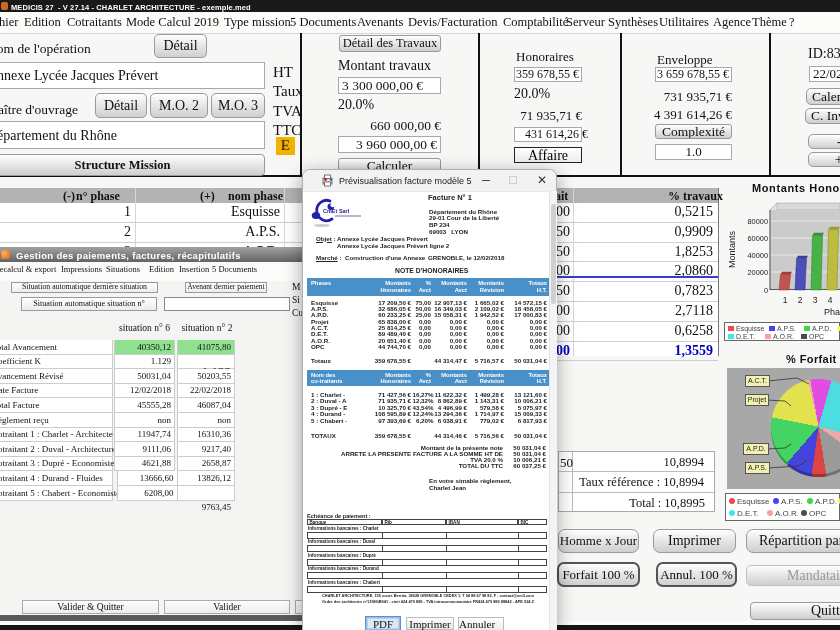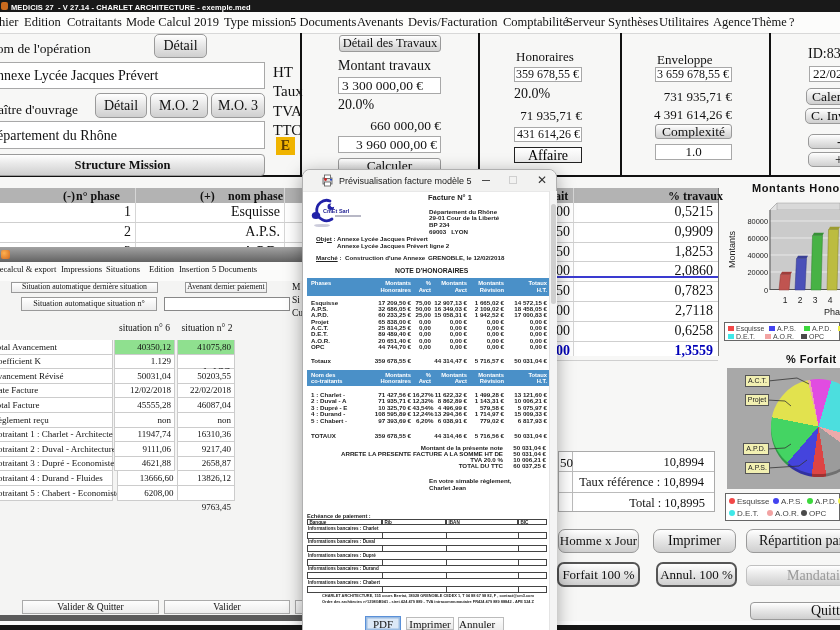--- a/index.html
+++ b/index.html
@@ -71,21 +71,21 @@
 <div class="inp" style="left:338px;top:77px;width:103px;height:17px;font-size:13.5px;line-height:15px;padding-left:3px;">3 300 000,00 €</div>
 <div class="lbl" style="left:338px;top:97px;font-size:14px;">20.0%</div>
 <div class="lbl" style="left:441px;top:118px;font-size:13.5px;transform:translateX(-100%);">660 000,00 €</div>
 <div class="inp" style="left:338px;top:136px;width:103px;height:17px;font-size:13.5px;line-height:15px;text-align:right;padding-right:3px;">3 960 000,00 €</div>
 <div class="btn" style="left:338px;top:158px;width:103px;height:16px;font-size:13.5px;line-height:14px;border-radius:3px;">Calculer</div>
 
 <div class="lbl" style="left:516px;top:49px;font-size:13px;">Honoraires</div>
 <div class="inp" style="left:514px;top:67px;width:68px;height:15px;font-size:12px;line-height:13px;padding-left:1px;">359 678,55 €</div>
 <div class="lbl" style="left:514px;top:86px;font-size:14px;">20.0%</div>
 <div class="lbl" style="left:582px;top:108px;font-size:13px;transform:translateX(-100%);">71 935,71 €</div>
-<div class="inp" style="left:514px;top:127px;width:68px;height:15px;font-size:12px;line-height:13px;padding-left:1px;text-align:center;">431 614,26 €</div>
+<div class="inp" style="left:514px;top:127px;width:68px;height:15px;font-size:12px;line-height:13px;padding-left:10px;">431 614,26 €</div>
 <div class="abs" style="left:514px;top:147px;width:68px;height:16px;background:linear-gradient(#fff,#ececec);border:1px solid #222;font-size:14px;text-align:center;line-height:15px;box-sizing:border-box;">Affaire</div>
 
 <div class="lbl" style="left:657px;top:52px;font-size:13px;">Enveloppe</div>
 <div class="inp" style="left:655px;top:67px;width:77px;height:15px;font-size:12px;line-height:13px;padding-left:1px;">3 659 678,55 €</div>
 <div class="lbl" style="left:732px;top:89px;font-size:13px;transform:translateX(-100%);">731 935,71 €</div>
 <div class="lbl" style="left:732px;top:107px;font-size:13px;transform:translateX(-100%);">4 391 614,26 €</div>
 <div class="btn" style="left:655px;top:124px;width:77px;height:15px;font-size:13.5px;line-height:13px;border-radius:3px;">Complexité</div>
 <div class="inp" style="left:655px;top:144px;width:77px;height:16px;font-size:13px;line-height:14px;text-align:center;">1.0</div>
 
 <div class="lbl" style="left:808px;top:46px;font-size:14px;">ID:8372</div>
@@ -267,20 +267,21 @@
   <div class="abs" style="left:41px;top:16px;width:6px;height:6px;border-radius:50%;background:#f2a3a3;"></div>
       <div class="abs" style="left:49px;top:14.5px;">A.O.R.</div>
   <div class="abs" style="left:75px;top:16px;width:6px;height:6px;border-radius:50%;background:#4a4a4a;"></div>
       <div class="abs" style="left:83px;top:14.5px;">OPC</div>
 </div>
 
 <div class="abs" style="left:-14px;top:247px;width:570px;height:374px;background:#f4f4f3;overflow:hidden;">
 
   <div class="abs" style="left:0;top:0;width:570px;height:15px;background:linear-gradient(#a2a2a2,#636363);"></div>
   <div class="abs" style="left:15px;top:3px;width:9px;height:9px;background:radial-gradient(circle at 35% 35%,#ffb050,#d2691e);border-radius:2px;"></div>
+  <div class="abs sans" style="left:30px;top:2.5px;font-size:9.5px;font-weight:bold;color:#fff;letter-spacing:0.3px;white-space:nowrap;">Gestion des paiements, factures, récapitulatifs</div>
 
   <div class="abs" style="left:0;top:15px;width:570px;height:19px;background:#fbfbfa;"></div>
   <div class="abs" style="left:8px;top:16.5px;font-size:8.5px;color:#111;">Recalcul &amp; export</div>
   <div class="abs" style="left:75px;top:16.5px;font-size:8.5px;color:#111;">Impressions</div>
   <div class="abs" style="left:120px;top:16.5px;font-size:8.5px;color:#111;">Situations</div>
   <div class="abs" style="left:163px;top:16.5px;font-size:8.5px;color:#111;">Edition</div>
   <div class="abs" style="left:193px;top:16.5px;font-size:8.5px;color:#111;">Insertion</div>
   <div class="abs" style="left:226px;top:16.5px;font-size:8.5px;color:#111;">5 Documents</div>
 
   <div class="abs" style="left:25px;top:35px;width:147px;height:11px;background:linear-gradient(#fff,#ececec);border:1px solid #999;box-sizing:border-box;font-size:7.8px;text-align:center;line-height:8px;color:#111;white-space:nowrap;overflow:hidden;">Situation automatique dernière situation</div>

